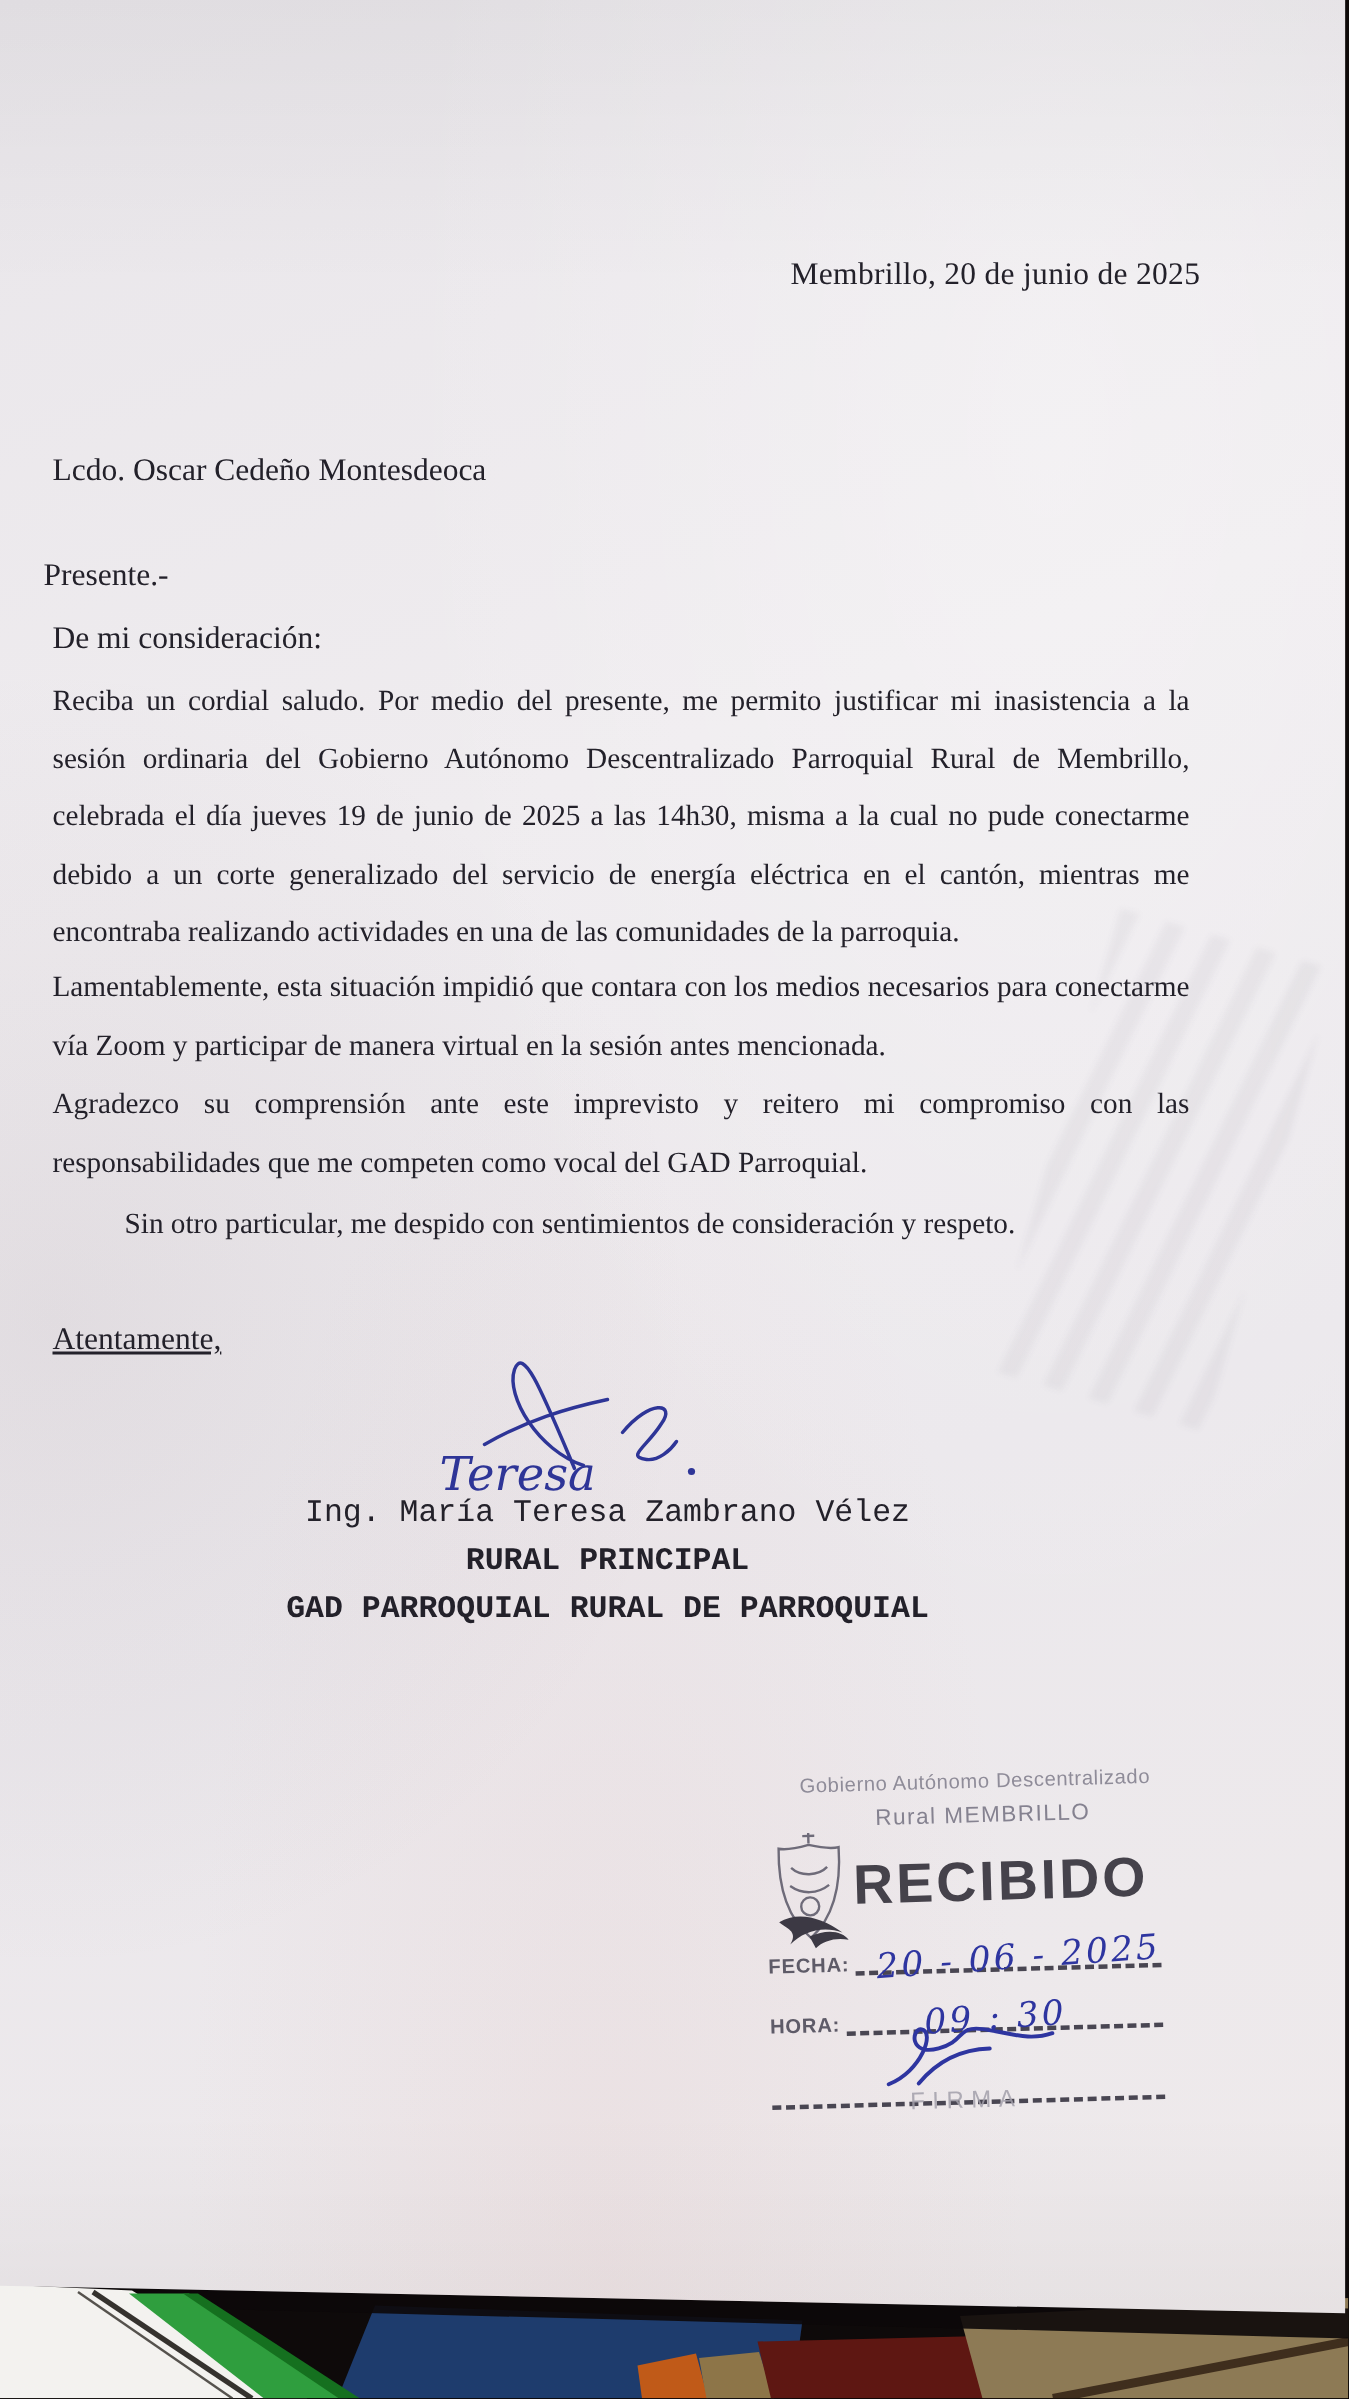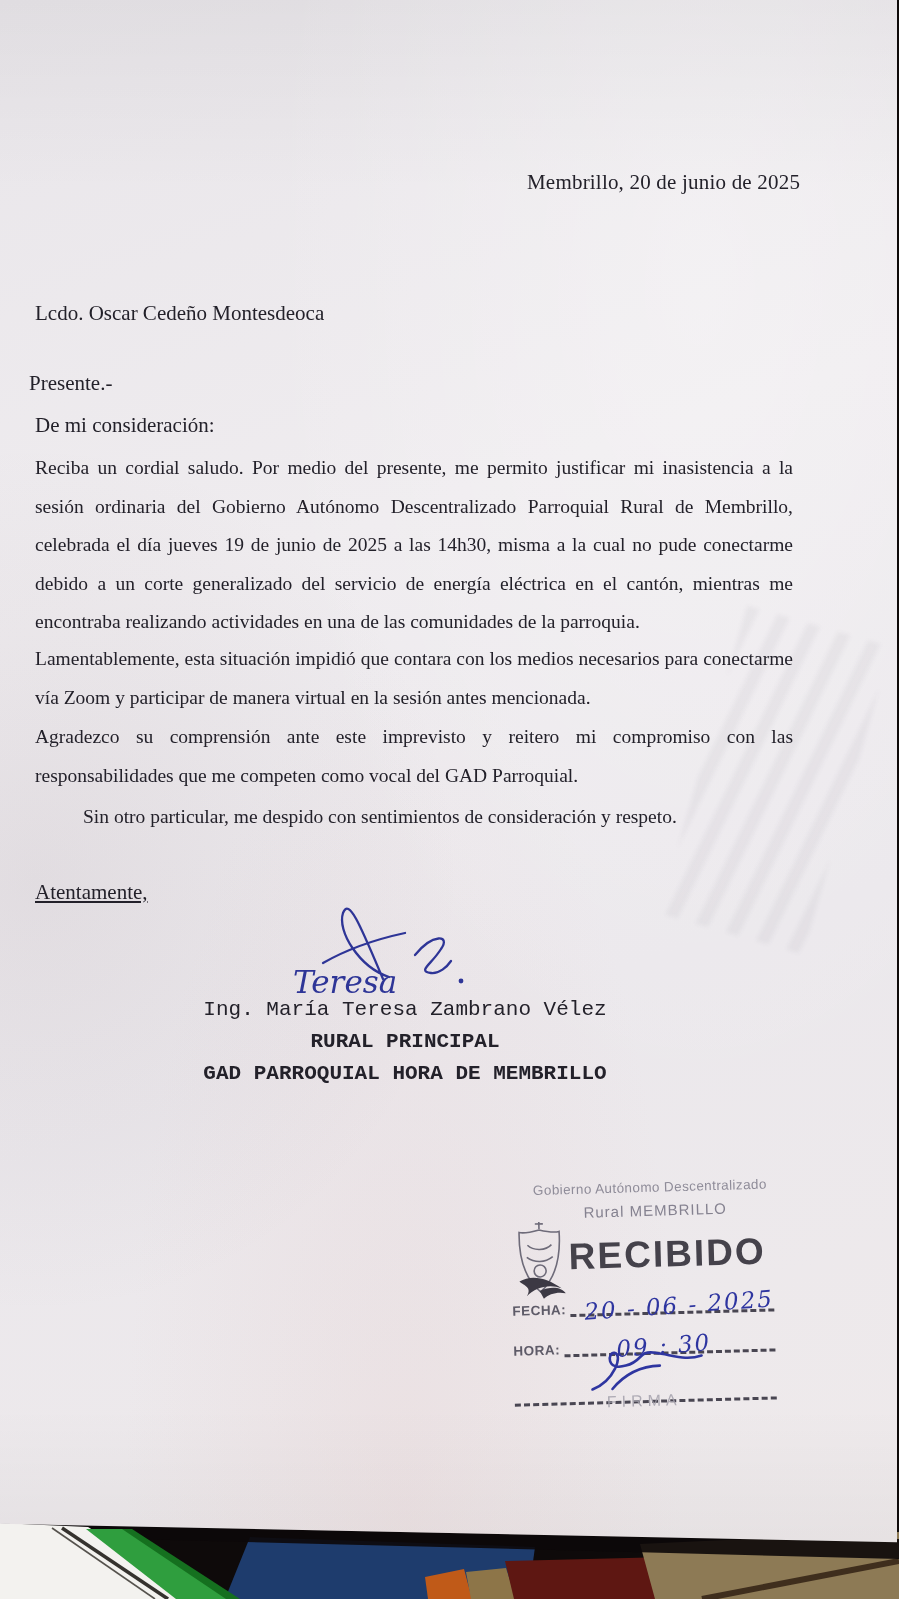--- a/index.html
+++ b/index.html
@@ -135,21 +135,21 @@
       <path d="M118,86 C96,34 84,4 78,20 C72,38 94,74 124,84"></path>
       <path d="M58,70 C86,54 112,46 140,40"></path>
       <path d="M150,62 C168,40 186,42 176,56 C166,72 152,78 166,80 C174,81 182,74 186,68"></path>
       <circle cx="196" cy="88" r="2.4" fill="#2e3597" stroke="none"></circle>
       <text class="sig-text" x="28" y="100">Teresa</text>
     </svg>
 
     <div class="sigblock">
       <div class="sig-name">Ing. María Teresa Zambrano Vélez</div>
       <div class="sig-role">RURAL PRINCIPAL</div>
-      <div class="sig-org">GAD PARROQUIAL HORA DE MEMBRILLO</div>
+      <div class="sig-org">GAD PARROQUIAL RURAL DE PARROQUIAL</div>
     </div>
 
     <div class="stamp">
       <div class="stamp-org1">Gobierno Autónomo Descentralizado</div>
       <div class="stamp-org2">Rural MEMBRILLO</div>
 
       <svg class="crest" viewBox="0 0 58 84">
         <path d="M29,9 C37,11 45,12 49,11 C50,35 45,57 29,71 C13,57 8,35 9,11 C13,12 21,11 29,9 Z"></path>
         <line x1="25" y1="3" x2="33" y2="3"></line>
         <line x1="29" y1="1" x2="29" y2="8"></line>

